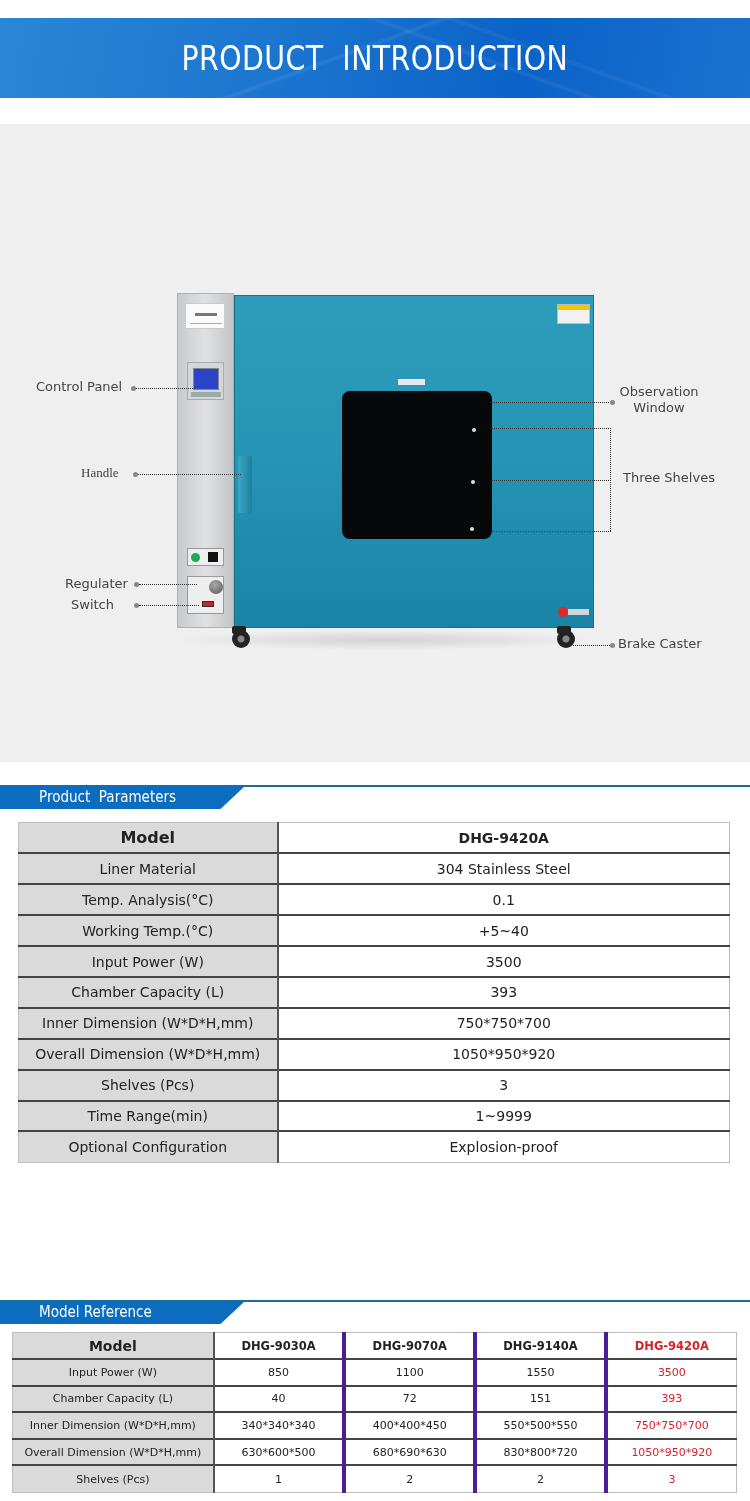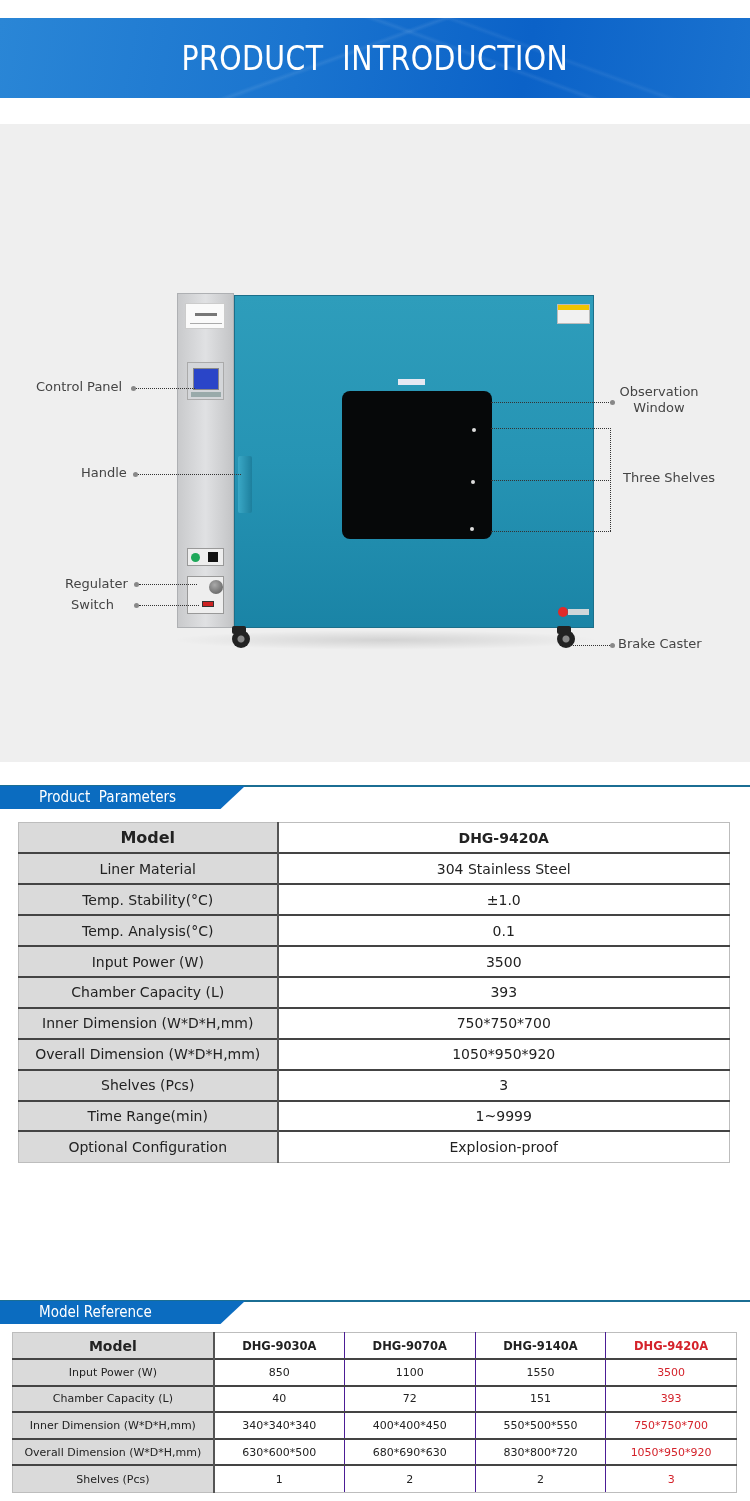--- a/index.html
+++ b/index.html
@@ -67,21 +67,21 @@
   .params tr + tr td { border-top: 2px solid #444; }
   .params td.k { width: 259px; background: #dadada; border-right: 2px solid #555; }
   .params td.v { background: #fff; }
   .params .hdr td { font-weight: bold; font-size: 16px; }
   .params .hdr td.v { font-size: 14px; }
 
   .ref { left: 12px; top: 1332px; width: 725px; }
   .ref td { height: 26.6px; border: 1px solid #bdbdbd; text-align: center; font-size: 11px; color: #222; font-family: "DejaVu Sans", sans-serif; }
   .ref tr + tr td { border-top: 2px solid #444; }
   .ref td.k { width: 202px; background: #dadada; border-right: 2px solid #555; }
-  .ref td.c { width: 131px; background: #fff; border-right: 1px solid #4c1d95; }
+  .ref td.c { width: 131px; background: #fff; border-right: 4px solid #4c1d95; }
   .ref td.c:last-child { border-right: 1px solid #bdbdbd; }
   .ref .hdr td { font-weight: bold; font-size: 11.5px; }
   .ref .hdr td.k { font-size: 14px; }
   .ref td.hl { color: #d4222a; }
 </style>
 </head>
 <body>
 
 <div class="banner">
   <div class="banner-title">PRODUCT  INTRODUCTION</div>
@@ -124,21 +124,21 @@
   <div class="caster-mount" style="left:55px; top:333px;"></div>
   <div class="caster" style="left:55px; top:337px;"></div>
   <div class="caster-mount" style="left:380px; top:333px;"></div>
   <div class="caster" style="left:380px; top:337px;"></div>
 </div>
 
 <div class="callout" style="left:36px; top:379px;">Control Panel</div>
 <div class="dot" style="left:131px; top:386px;"></div>
 <div class="leader" style="left:136px; top:388px; width:59px;"></div>
 
-<div class="callout" style="left:81px; top:465px;">Handle</div>
+<div class="callout" style="left:81px; top:465px;font-family:Liberation Serif, serif;">Handle</div>
 <div class="dot" style="left:133px; top:472px;"></div>
 <div class="leader" style="left:138px; top:474px; width:103px;"></div>
 
 <div class="callout" style="left:65px; top:576px;">Regulater</div>
 <div class="dot" style="left:134px; top:582px;"></div>
 <div class="leader" style="left:139px; top:584px; width:58px;"></div>
 
 <div class="callout" style="left:71px; top:597px;">Switch</div>
 <div class="dot" style="left:134px; top:603px;"></div>
 <div class="leader" style="left:139px; top:605px; width:60px;"></div>
@@ -167,26 +167,26 @@
   <tbody>
       <tr class="hdr">
     <td class="k">Model</td>
     <td class="v">DHG-9420A</td>
   </tr>
   <tr>
         <td class="k">Liner Material</td>
         <td class="v">304 Stainless Steel</td>
       </tr>
   <tr>
-        <td class="k">Temp. Stability(°C)</td>
-        <td class="v">±1.0</td>
-      </tr>
-  <tr>
         <td class="k">Temp. Analysis(°C)</td>
         <td class="v">0.1</td>
+      </tr>
+  <tr>
+        <td class="k">Working Temp.(°C)</td>
+        <td class="v">+5~40</td>
       </tr>
   <tr>
         <td class="k">Input Power (W)</td>
         <td class="v">3500</td>
       </tr>
   <tr>
         <td class="k">Chamber Capacity (L)</td>
         <td class="v">393</td>
       </tr>
   <tr>

